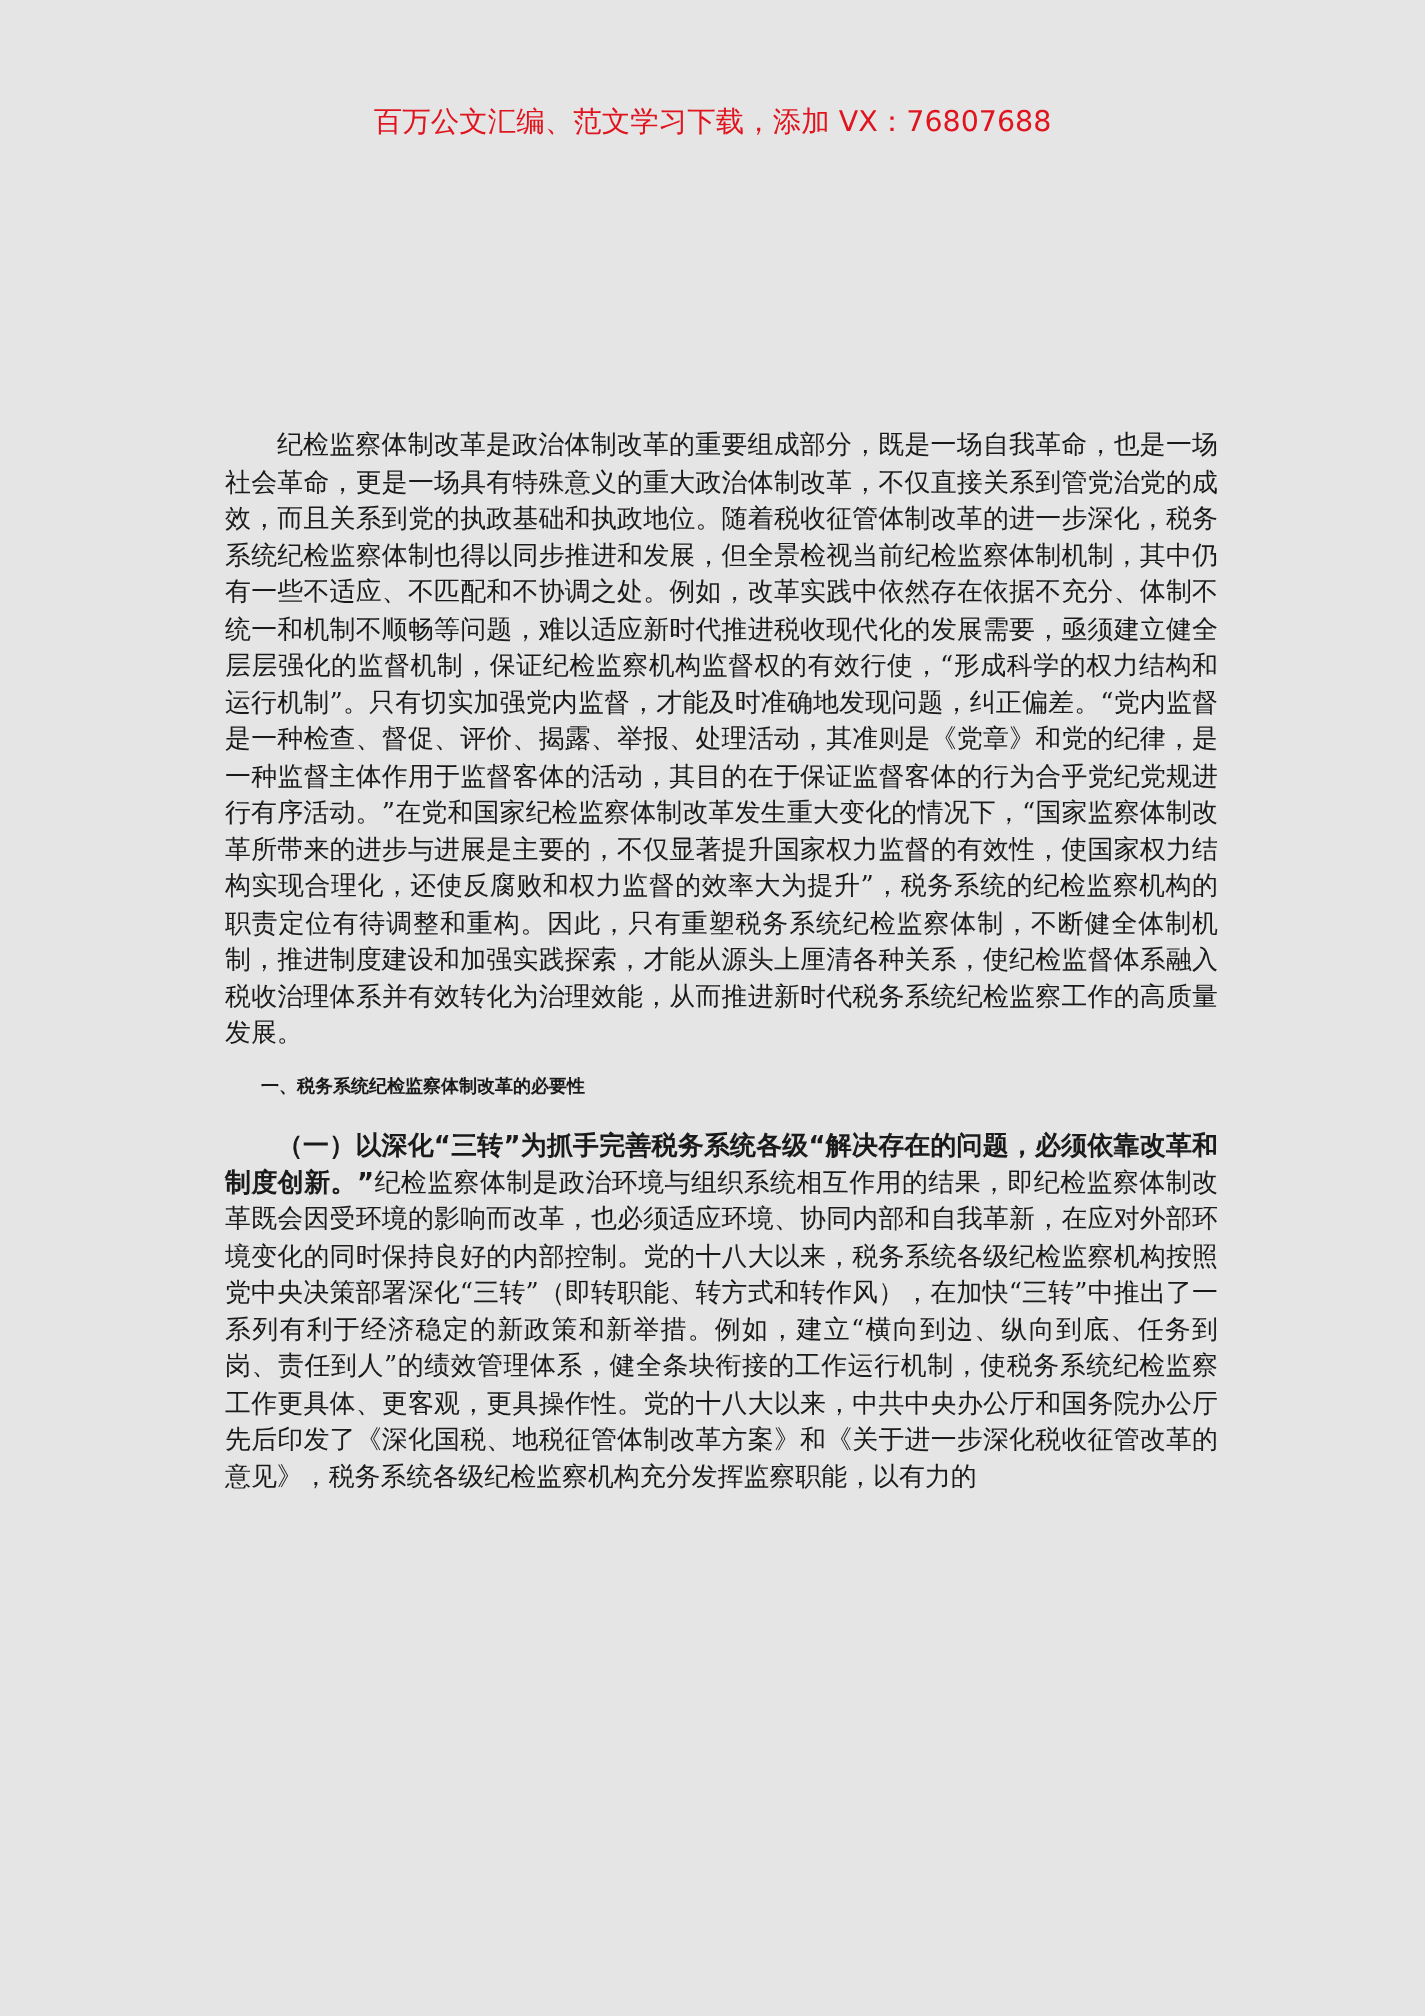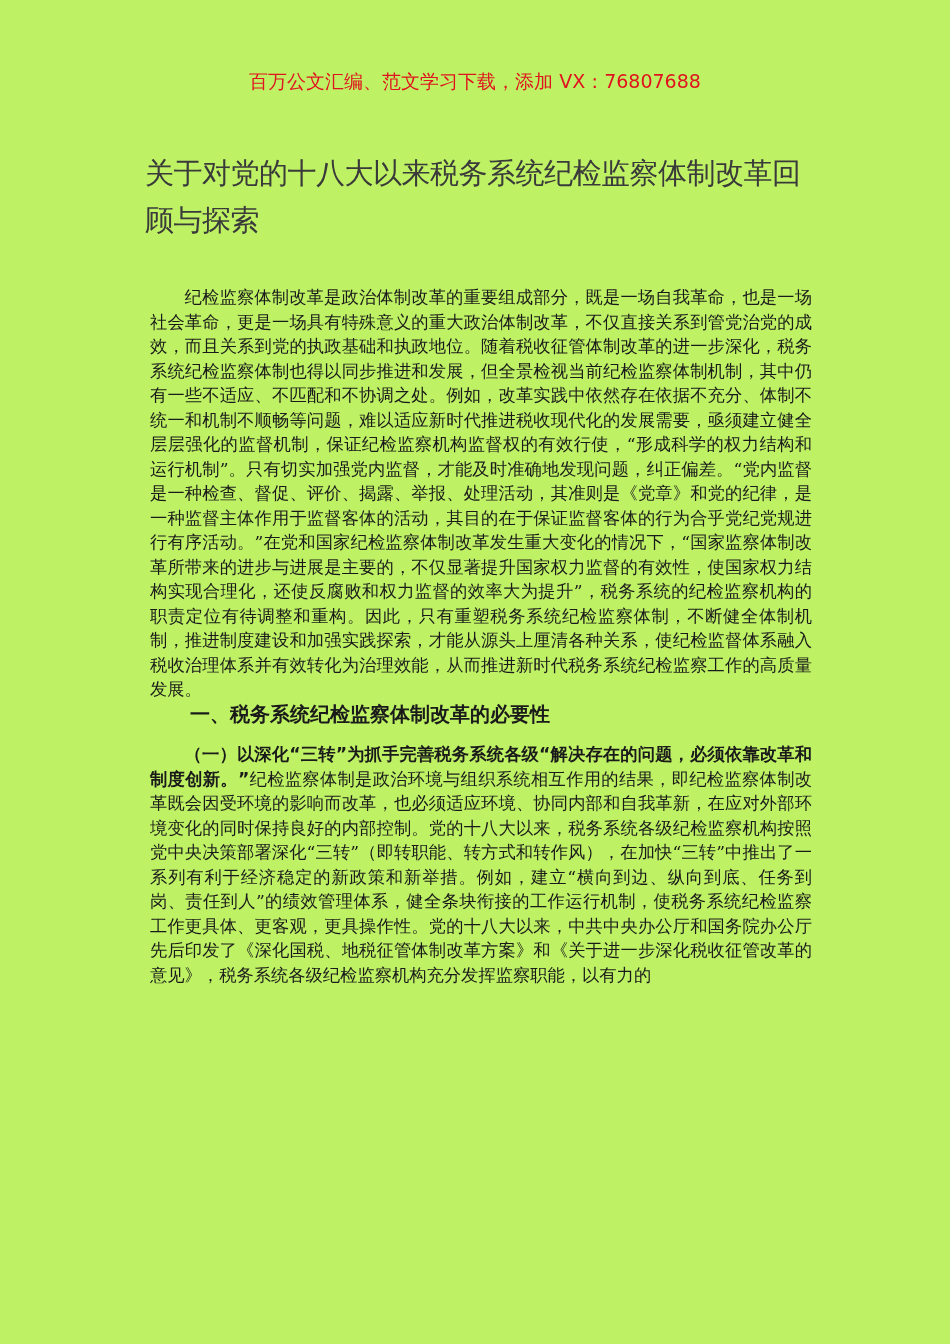--- a/index.html
+++ b/index.html
@@ -1,44 +1,43 @@
 <!DOCTYPE html>
 <html><head>
 <meta charset="utf-8">
 <style>
   html, body { margin: 0; padding: 0; background: #ffffff; }
   body { width: 950px; height: 1344px; position: relative; overflow: hidden; }
-  .page { position: absolute; left: 0; top: 0; width: 950px; height: 1344px; background: #bef264; }
+  .page { position: absolute; left: 0; top: 0; width: 950px; height: 1344px; background: #e5e5e5; }
   .watermark {
     position: absolute; left: 0; top: 66px; width: 950px; text-align: center;
     font-family: "DejaVu Sans", sans-serif; font-size: 19px; color: #e0141e;
     letter-spacing: 0px; line-height: 30px;
   }
   .title {
     position: absolute; left: 145px; top: 150px; width: 670px;
     font-family: "DejaVu Sans", sans-serif; font-size: 29px; color: #3a3a3a;
     line-height: 47px; letter-spacing: -0.5px; font-weight: normal;
   }
   .body {
     position: absolute; left: 150px; top: 285px; width: 662px;
     font-family: "DejaVu Serif", serif; font-size: 17.3px; color: #1a1a1a;
     line-height: 24.5px; text-align: justify;
   }
   .para { margin: 0; text-indent: 2em; }
-  .heading { margin: 0 0 8px 0; text-indent: 2em; font-weight: bold; font-family: Liberation Serif, serif; font-size: 20px; }
+  .heading { margin: 10px 0 8px 0; text-indent: 2em; font-weight: bold; font-family: Liberation Serif, serif; font-size: 12px; }
   .gap { height: 8px; }
   .bold { font-weight: bold; font-family: "DejaVu Sans", sans-serif; }
 </style>
 </head>
 <body>
 
 <div class="page">
   <div class="watermark">百万公文汇编、范文学习下载，添加 VX：76807688</div>
 
-  <h1 class="title" style="margin:0;">关于对党的十八大以来税务系统纪检监察体制改革回顾与探索</h1>
 
   <div class="body">
     <p class="para">纪检监察体制改革是政治体制改革的重要组成部分，既是一场自我革命，也是一场社会革命，更是一场具有特殊意义的重大政治体制改革，不仅直接关系到管党治党的成效，而且关系到党的执政基础和执政地位。随着税收征管体制改革的进一步深化，税务系统纪检监察体制也得以同步推进和发展，但全景检视当前纪检监察体制机制，其中仍有一些不适应、不匹配和不协调之处。例如，改革实践中依然存在依据不充分、体制不统一和机制不顺畅等问题，难以适应新时代推进税收现代化的发展需要，亟须建立健全层层强化的监督机制，保证纪检监察机构监督权的有效行使，“形成科学的权力结构和运行机制”。只有切实加强党内监督，才能及时准确地发现问题，纠正偏差。“党内监督是一种检查、督促、评价、揭露、举报、处理活动，其准则是《党章》和党的纪律，是一种监督主体作用于监督客体的活动，其目的在于保证监督客体的行为合乎党纪党规进行有序活动。”在党和国家纪检监察体制改革发生重大变化的情况下，“国家监察体制改革所带来的进步与进展是主要的，不仅显著提升国家权力监督的有效性，使国家权力结构实现合理化，还使反腐败和权力监督的效率大为提升”，税务系统的纪检监察机构的职责定位有待调整和重构。因此，只有重塑税务系统纪检监察体制，不断健全体制机制，推进制度建设和加强实践探索，才能从源头上厘清各种关系，使纪检监督体系融入税收治理体系并有效转化为治理效能，从而推进新时代税务系统纪检监察工作的高质量发展。</p>
     <p class="heading">一、税务系统纪检监察体制改革的必要性</p>
     <div class="gap"></div>
     <p class="para"><span class="bold">（一）以深化“三转”为抓手完善税务系统各级“解决存在的问题，必须依靠改革和制度创新。”</span><span>纪检监察体制是政治环境与组织系统相互作用的结果，即纪检监察体制改革既会因受环境的影响而改革，也必须适应环境、协同内部和自我革新，在应对外部环境变化的同时保持良好的内部控制。党的十八大以来，税务系统各级纪检监察机构按照党中央决策部署深化“三转”（即转职能、转方式和转作风），在加快“三转”中推出了一系列有利于经济稳定的新政策和新举措。例如，建立“横向到边、纵向到底、任务到岗、责任到人”的绩效管理体系，健全条块衔接的工作运行机制，使税务系统纪检监察工作更具体、更客观，更具操作性。党的十八大以来，中共中央办公厅和国务院办公厅先后印发了《深化国税、地税征管体制改革方案》和《关于进一步深化税收征管改革的意见》，税务系统各级纪检监察机构充分发挥监察职能，以有力的</span></p>
   </div>
 </div>
 
 </body></html>

